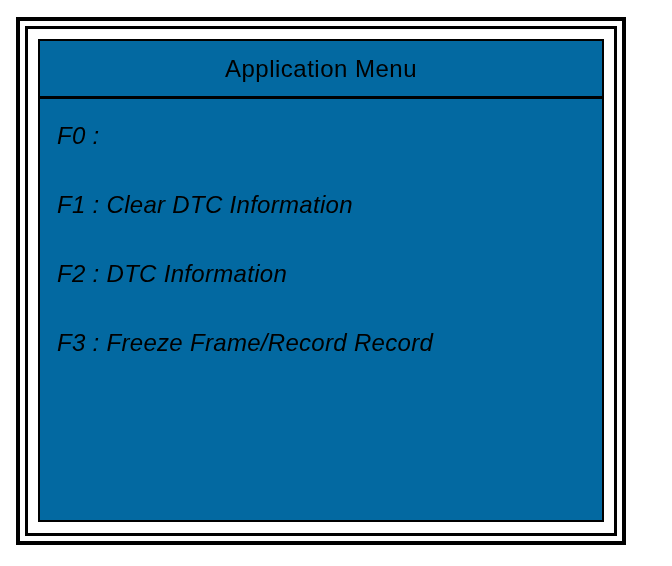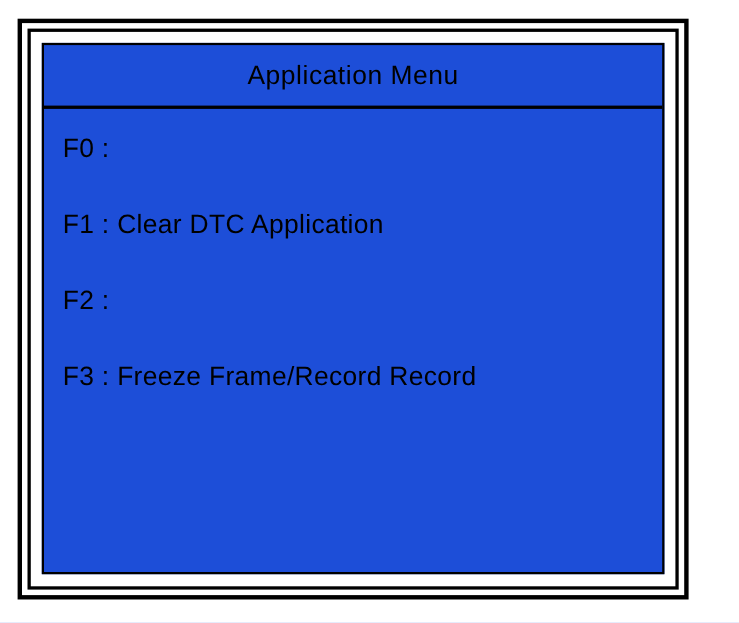--- a/index.html
+++ b/index.html
@@ -33,40 +33,41 @@
     bottom: 5px;
     border: 3px solid #000000;
   }
   .menu-panel {
     position: absolute;
     left: 10px;
     top: 10px;
     right: 10px;
     bottom: 11px;
     border: 2px solid #000000;
-    background: #1d4ed8;
+    background: #0369a1;
     display: flex;
     flex-direction: column;
     text-align: center;
   }
   .title-bar {
     height: 55px;
     flex: 0 0 auto;
     border-bottom: 3px solid #000000;
     display: flex;
     align-items: center;
     justify-content: center;
     font-size: 24px;
     letter-spacing: 0.5px;
     white-space: nowrap;
   }
   .menu-list {
     flex: 1 1 auto;
     padding: 2px 8px 0 17px;
     overflow: hidden;
+    font-style: italic;
   }
   .menu-item {
     height: 69px;
     display: flex;
     align-items: center;
     font-size: 24px;
     letter-spacing: 0.3px;
     white-space: nowrap;
     cursor: default;
   }
@@ -89,26 +90,27 @@
         <div class="menu-list">
 
           <div class="menu-item">
             <span class="key">F0</span>
             <span class="sep"> : </span>
           </div>
 
           <div class="menu-item">
             <span class="key">F1</span>
             <span class="sep"> : </span>
-            <span class="label">Clear DTC Application</span>
+            <span class="label">Clear DTC Information</span>
           </div>
 
           <div class="menu-item">
             <span class="key">F2</span>
             <span class="sep"> : </span>
+            <span class="label">DTC Information</span>
           </div>
 
           <div class="menu-item">
             <span class="key">F3</span>
             <span class="sep"> : </span>
             <span class="label">Freeze Frame/Record Record</span>
           </div>
 
         </div>
       </div>

